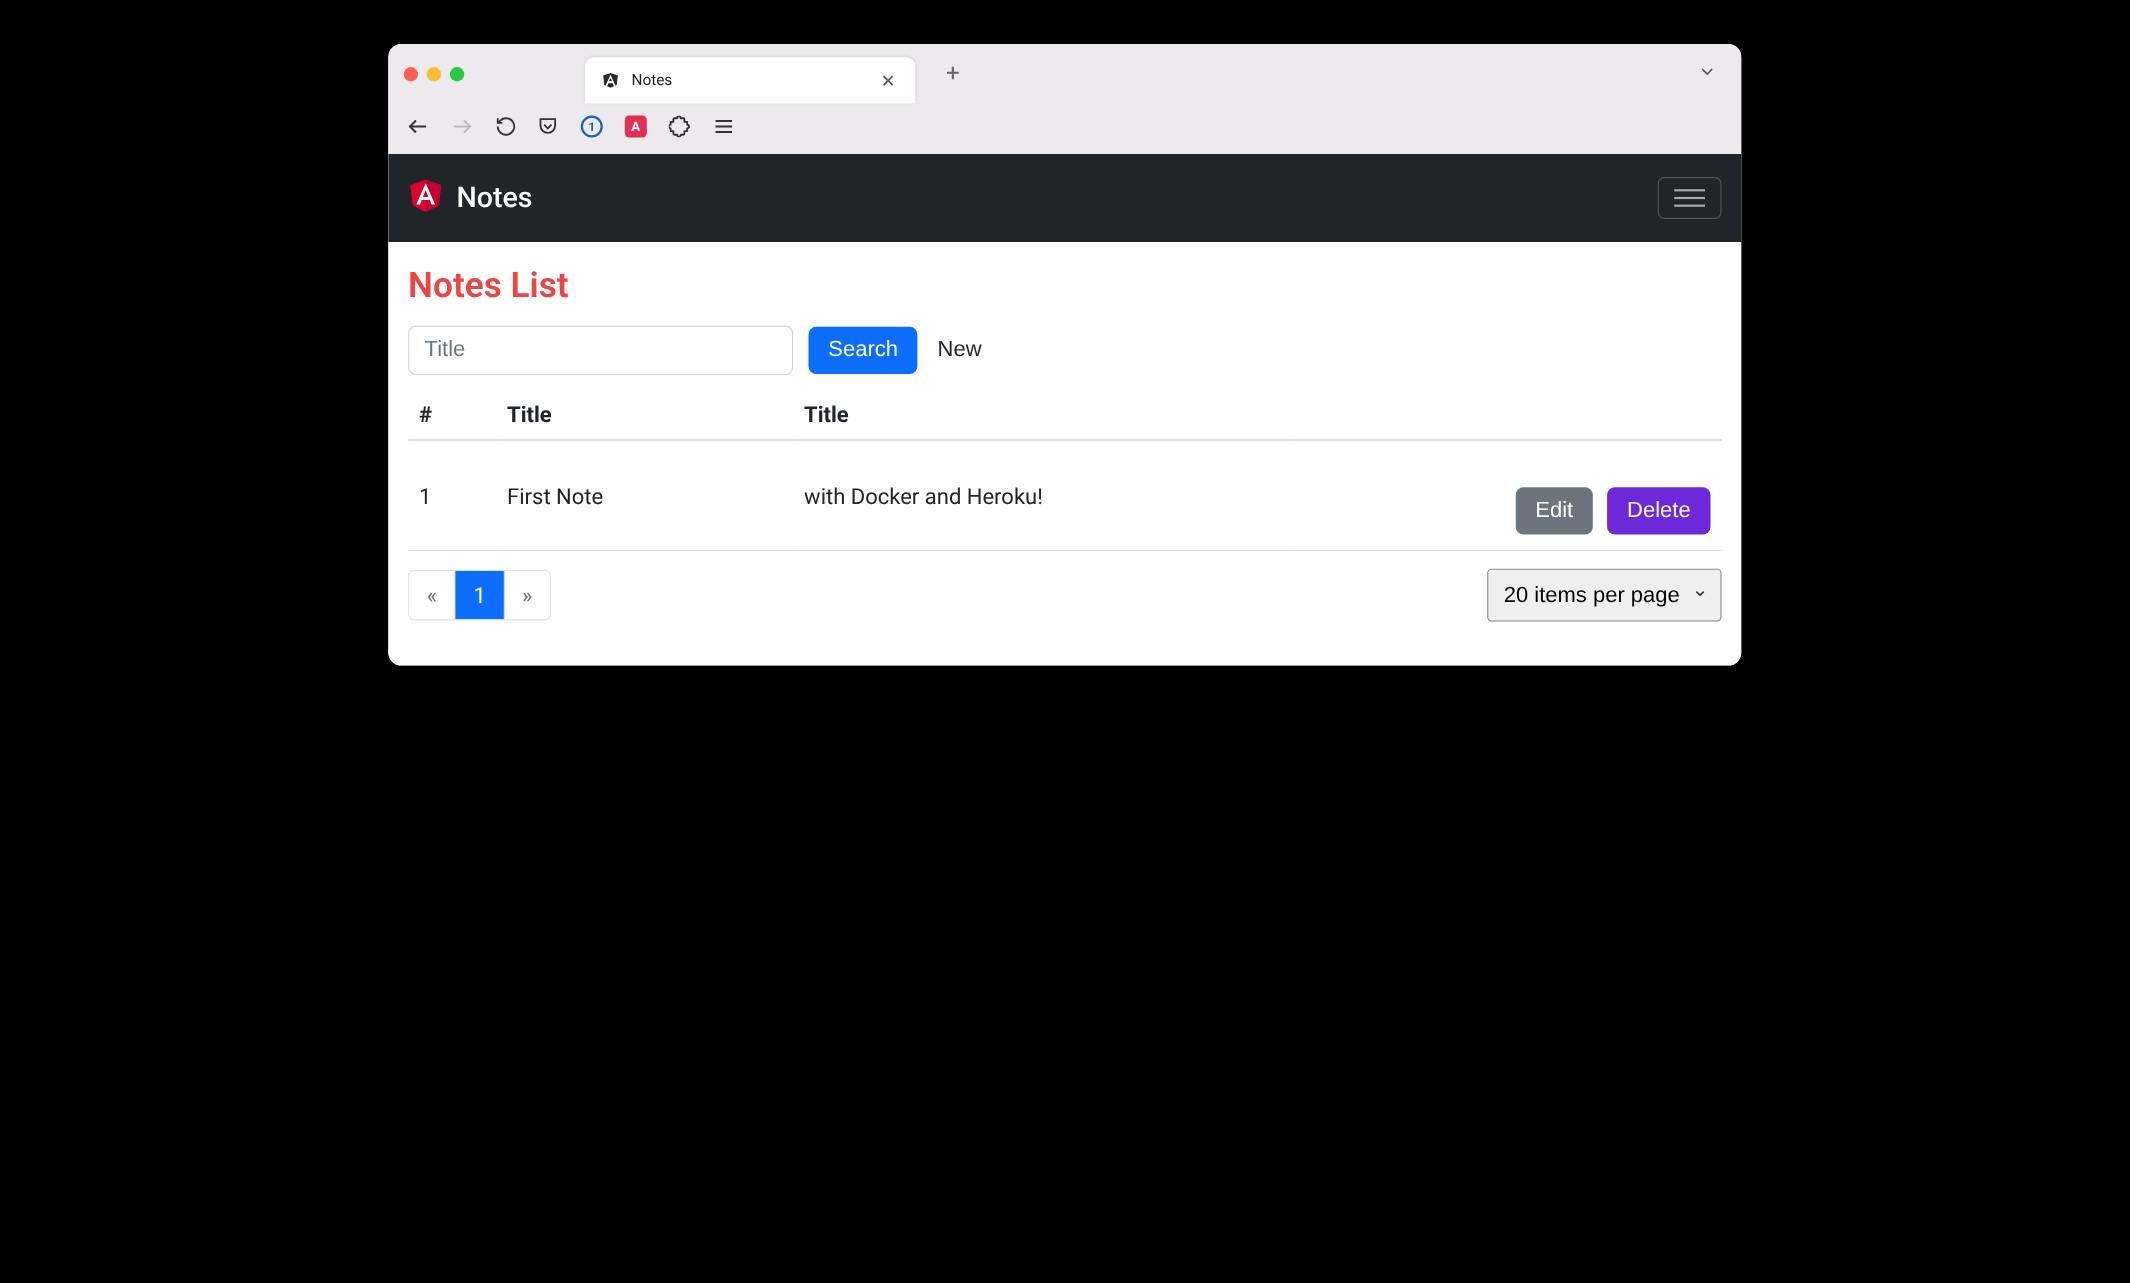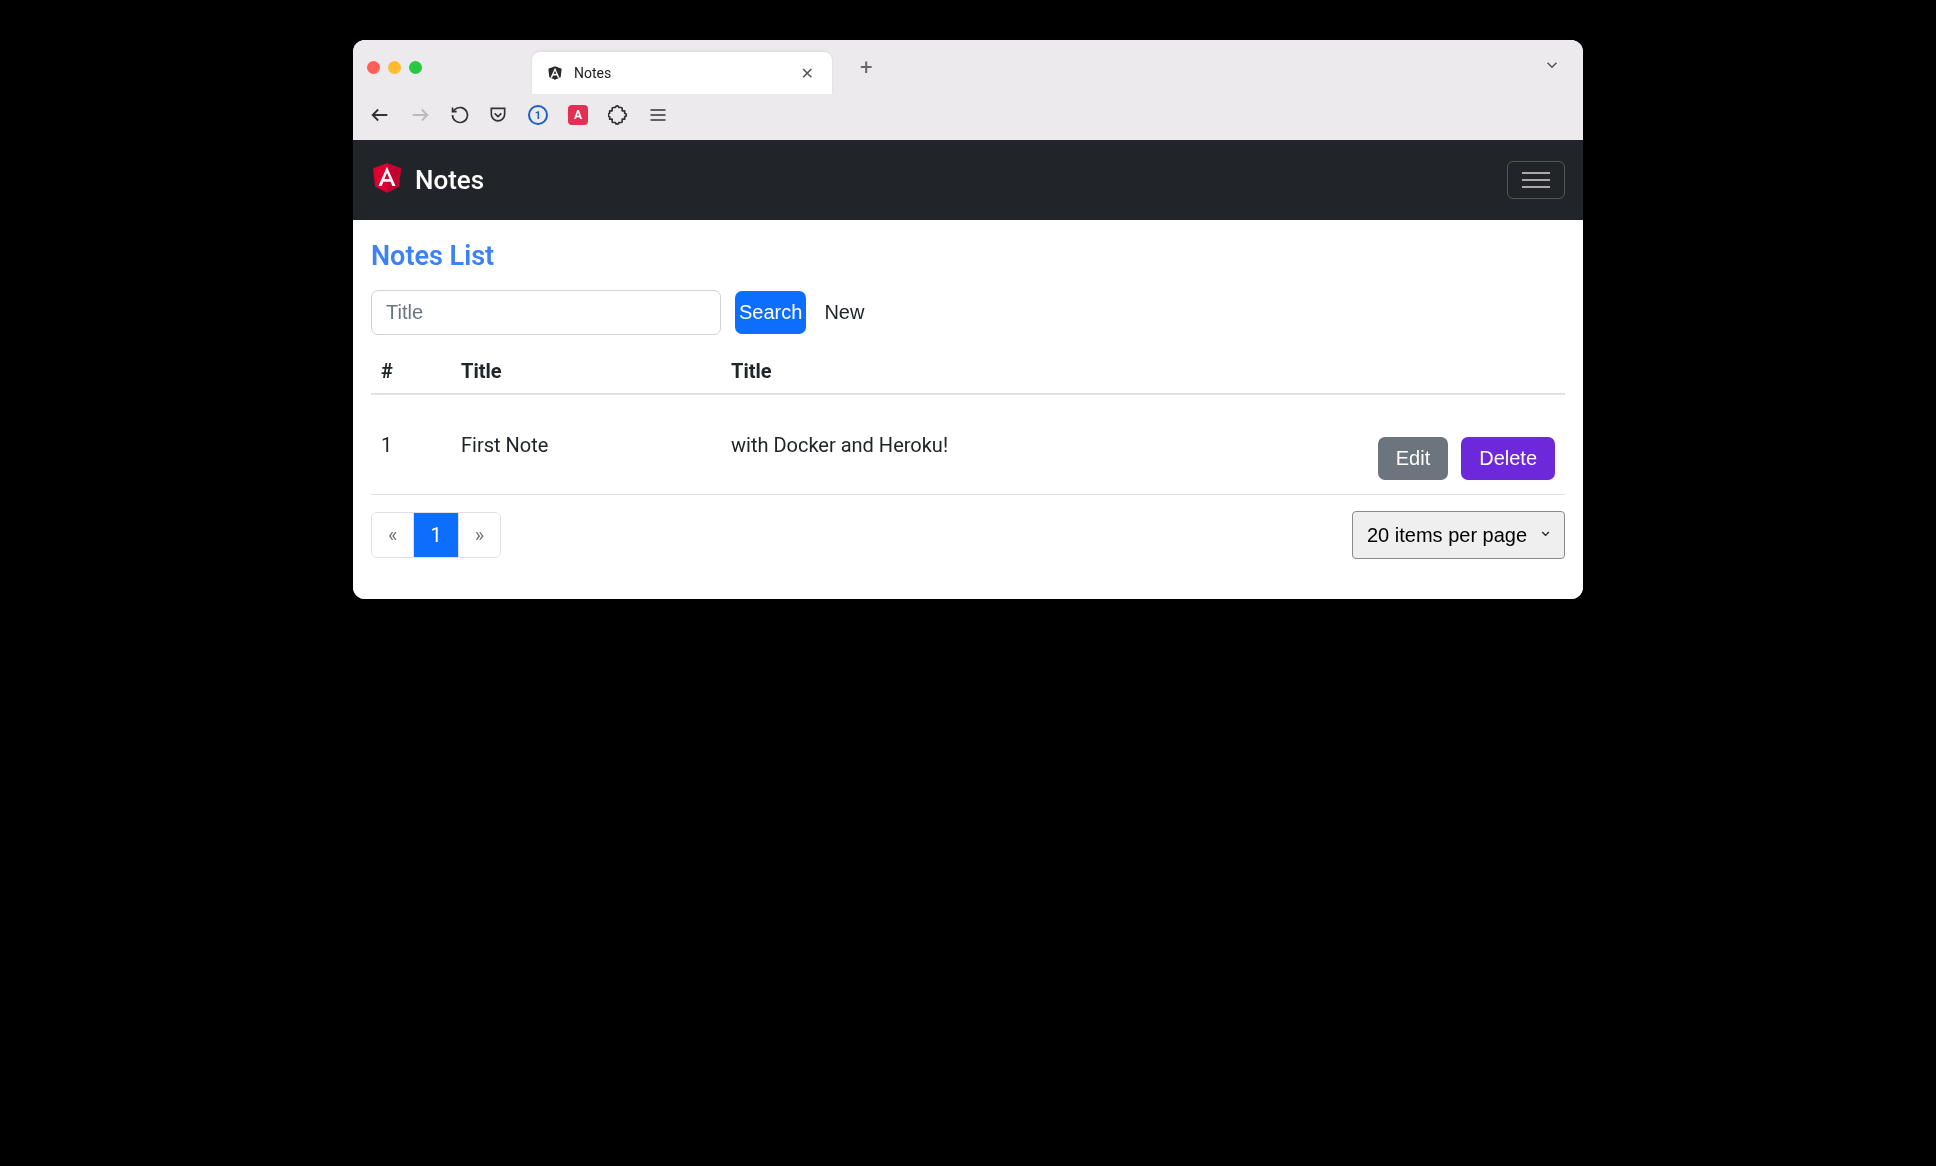--- a/index.html
+++ b/index.html
@@ -199,44 +199,44 @@
       text-decoration: underline;
     }
     .breadcrumb .sep {
       color: #6c757d;
       margin: 0 6px;
     }
     .breadcrumb .current {
       color: #6c757d;
     }
     .page-title {
-      font-size: 27px;
+      font-size: 32px;
       font-weight: 600;
       margin-bottom: 18px;
-      color: #3b82f6;
+      color: #ef4444;
     }
     .search-row {
       display: flex;
       align-items: center;
       gap: 14px;
       margin-bottom: 14px;
     }
     .search-input {
       border: 1px solid #ced4da;
       border-radius: 7px;
       padding: 10px 14px;
       font-size: 20px;
       width: 350px;
       color: #212529;
     }
     .search-input::placeholder { color: #6c757d; }
     .btn {
       border: none;
       border-radius: 7px;
-      padding: 10px 4px;
+      padding: 10px 18px;
       font-size: 20px;
       cursor: pointer;
     }
     .btn-primary { background: #0d6efd; color: #fff; }
     .btn-secondary { background: #6c757d; color: #fff; }
     .btn-danger { background: #6d28d9; color: #fff; }
     .btn-link {
       background: transparent;
       color: #212529;
       padding: 10px 4px;

